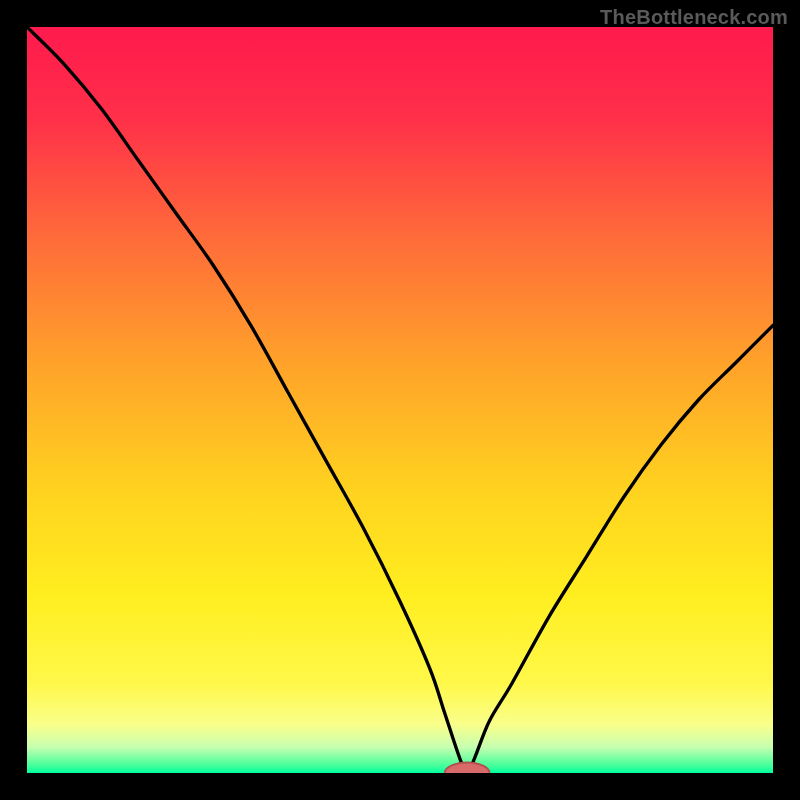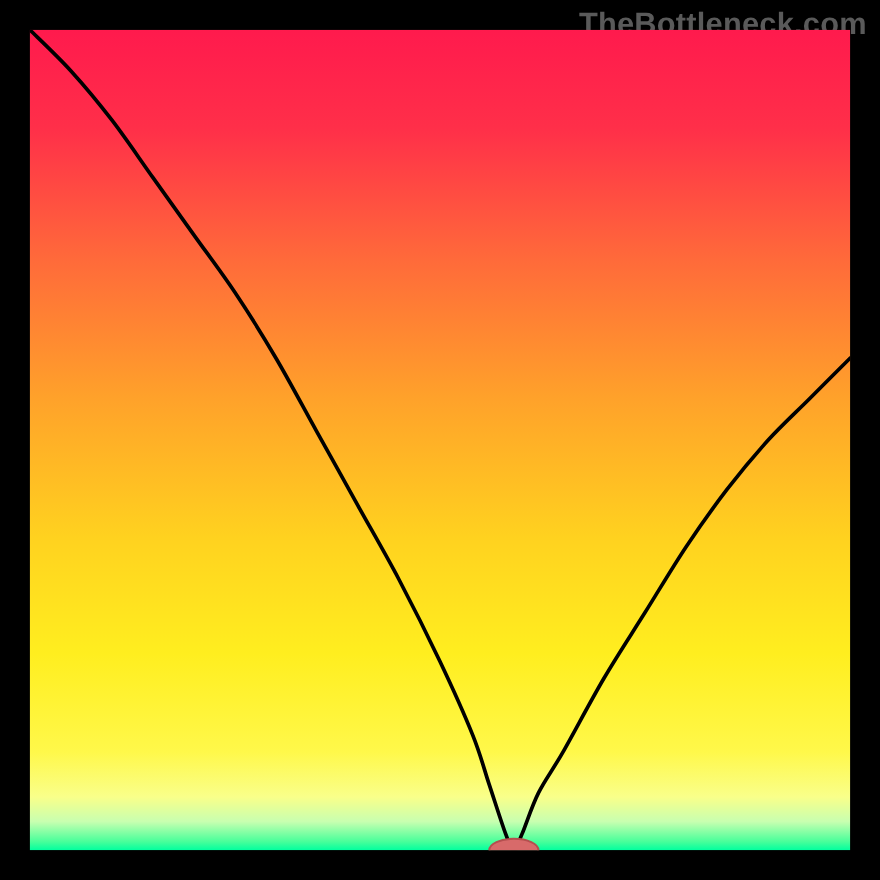--- a/index.html
+++ b/index.html
@@ -15,21 +15,21 @@
     position: relative;
     width: 800px;
     height: 800px;
     background: #000;
   }
   .watermark {
     position: absolute;
     top: 6px;
     right: 12px;
     color: #5a5a5a;
-    font-size: 28px;
+    font-size: 20px;
     font-weight: 600;
     letter-spacing: 0.2px;
     user-select: none;
   }
   .plot-wrap {
     position: absolute;
     left: 27px;
     top: 27px;
     width: 746px;
     height: 746px;

